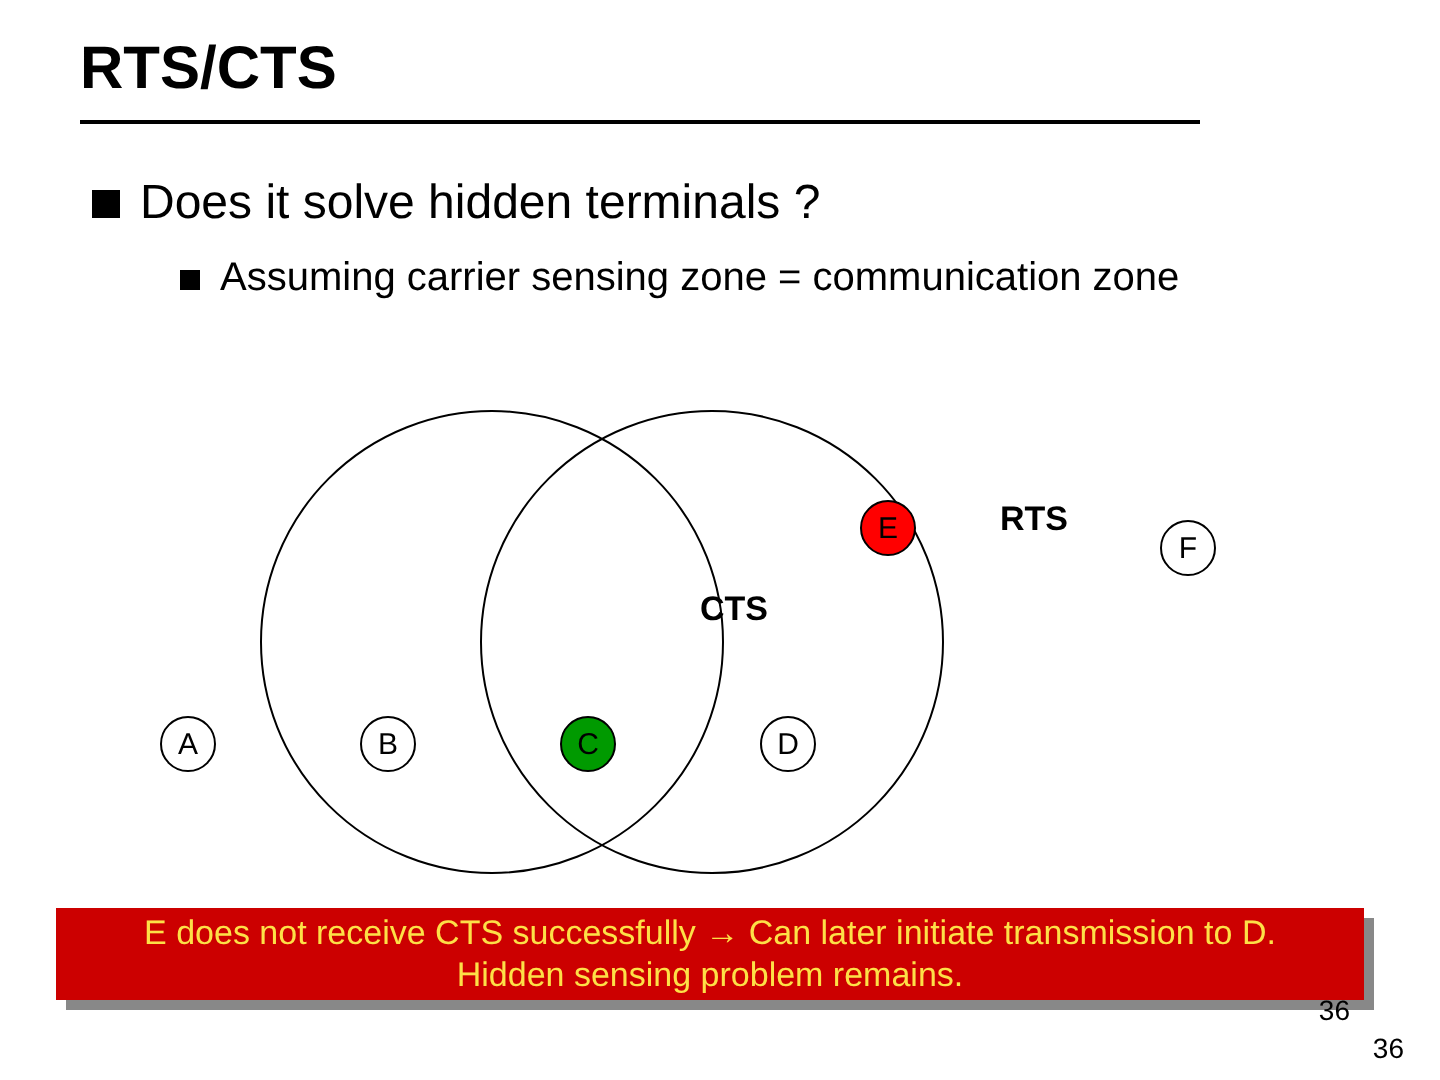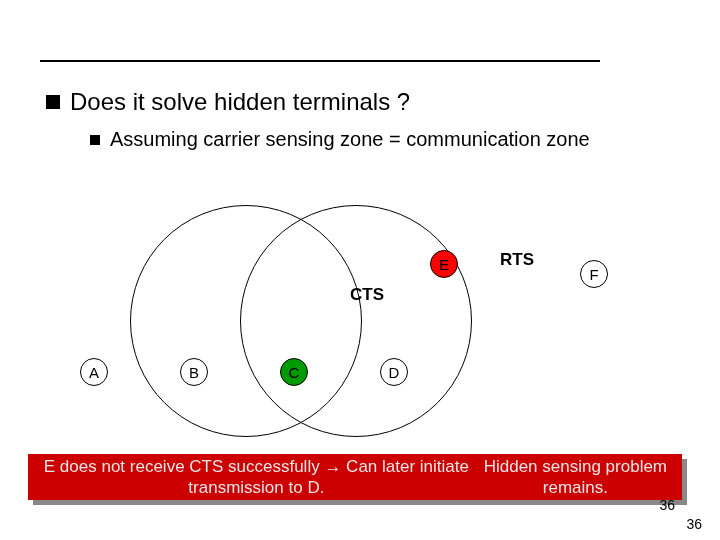--- a/index.html
+++ b/index.html
@@ -89,24 +89,24 @@
     height: 46px;
     background: #888;
   }
   .footer-box {
     position: absolute;
     left: 28px;
     top: 454px;
     width: 654px;
     height: 46px;
     background: #cc0000;
-    color: #e5e5e5;
+    color: #fde047;
     font-size: 17px;
     display: flex;
-    flex-direction: row;
+    flex-direction: column;
     align-items: center;
     justify-content: center;
     line-height: 1.25;
     text-align: center;
     padding: 0 8px;
     box-sizing: border-box;
   }
   .pgnum-a {
     position: absolute;
     right: 45px;
@@ -120,20 +120,21 @@
     bottom: 8px;
     font-size: 14px;
     color: #000;
   }
 </style>
 </head>
 <body>
 
 <div class="slide">
 
+  <div class="title">RTS/CTS</div>
   <div class="title-rule"></div>
 
   <div class="bullet-row bullet1">
     <span class="sq-bullet big"></span>
     <span>Does it solve hidden terminals ?</span>
   </div>
   <div class="bullet-row bullet2">
     <span class="sq-bullet small"></span>
     <span>Assuming carrier sensing zone = communication zone</span>
   </div>
@@ -156,21 +157,21 @@
         <span>D</span>
       </div>
     <div class="node red" style="left:370px; top:55px;">
         <span>E</span>
       </div>
     <div class="node white" style="left:520px; top:65px;">
         <span>F</span>
       </div>
 
     <div class="lbl" style="left:440px; top:55px;">RTS</div>
-    <div class="lbl" style="left:290px; top:90px;">CTS</div>
+    <div class="lbl" style="left:290px; top:100px;">CTS</div>
   </div>
 
   <div class="footer-box-shadow"></div>
   <div class="footer-box">
     <div>E does not receive CTS successfully → Can later initiate transmission to D.</div>
     <div>Hidden sensing problem remains.</div>
   </div>
 
   <div class="pgnum-a">36</div>
   <div class="pgnum-b">36</div>

